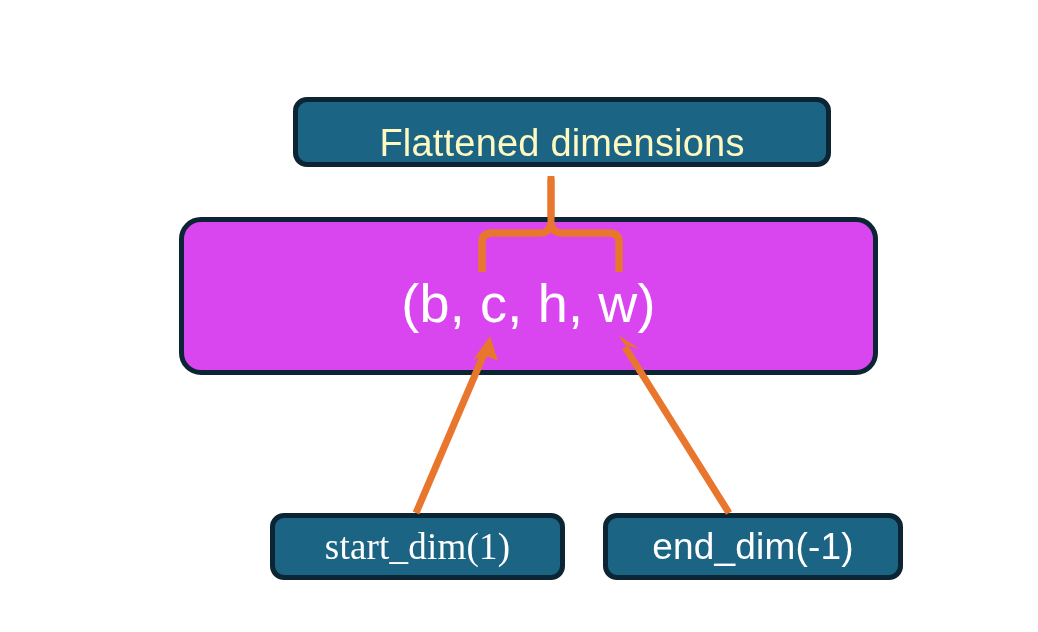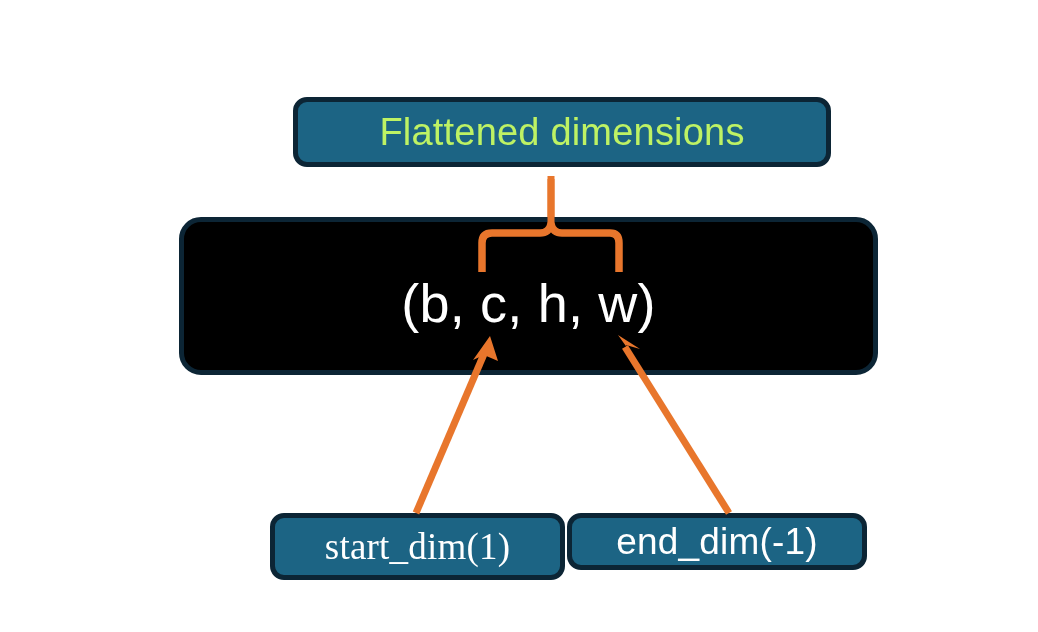--- a/index.html
+++ b/index.html
@@ -69,24 +69,24 @@
     left: 270px;
     top: 513px;
     width: 295px;
     height: 67px;
     font-size: 37px;
     border-radius: 14px;
   }
 
   
   #node-end-dim {
-    left: 567px;
+    left: 603px;
     top: 513px;
     width: 300px;
-    height: 57px;
+    height: 67px;
     font-size: 37px;
     border-radius: 14px;
   }
 
   .node-text {
     display: block;
   }
 
   
   .overlay-under {
@@ -111,25 +111,25 @@
 </head>
 <body style="background: rgb(255, 255, 255);">
 
 <div id="diagram">
 
   <svg class="overlay-under" viewBox="0 0 1038 632" xmlns="http://www.w3.org/2000/svg">
 
     <path d="M 551 224 L 551 176" stroke="#e8762c" stroke-width="7" fill="none" stroke-linecap="butt"></path>
   </svg>
 
-  <div class="node" id="node-flattened" style="background: rgb(28, 100, 132); border-color: rgb(12, 37, 53); color: #bef264;">
+  <div class="node" id="node-flattened" style="background: rgb(28, 100, 132); border-color: rgb(12, 37, 53); color: #fef9c3; align-items: flex-end;">
     <span class="node-text">Flattened dimensions</span>
   </div>
 
-  <div class="node" id="node-shape" style="background: #000000; border-color: rgb(12, 37, 53); color: rgb(255, 255, 255); text-align: center;">
+  <div class="node" id="node-shape" style="background: #d946ef; border-color: rgb(12, 37, 53); color: rgb(255, 255, 255); text-align: center;">
     <span class="node-text shape-label">(b, c, h, w)</span>
   </div>
 
   <div class="node" id="node-start-dim" style="background: rgb(28, 100, 132); border-color: rgb(12, 37, 53); color: rgb(255, 255, 255); font-family: Liberation Serif, serif;">
     <span class="node-text">start_dim(1)</span>
   </div>
 
   <div class="node" id="node-end-dim" style="background: rgb(28, 100, 132); border-color: rgb(12, 37, 53); color: rgb(255, 255, 255);">
     <span class="node-text">end_dim(-1)</span>
   </div>

